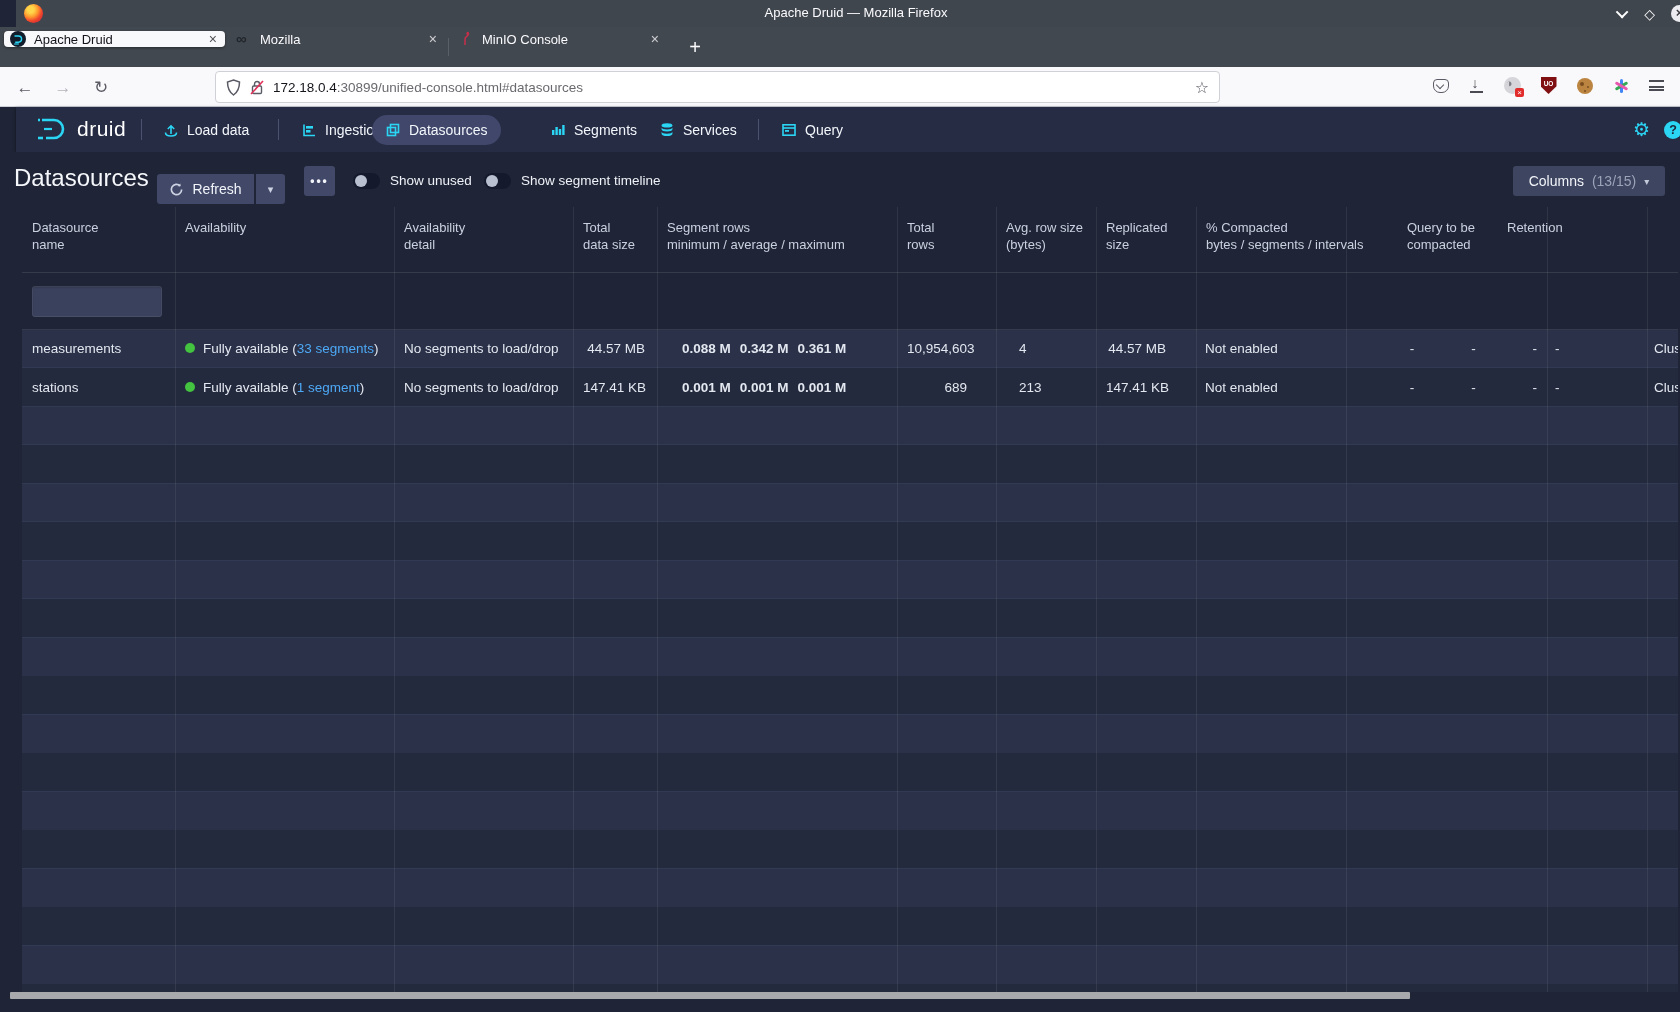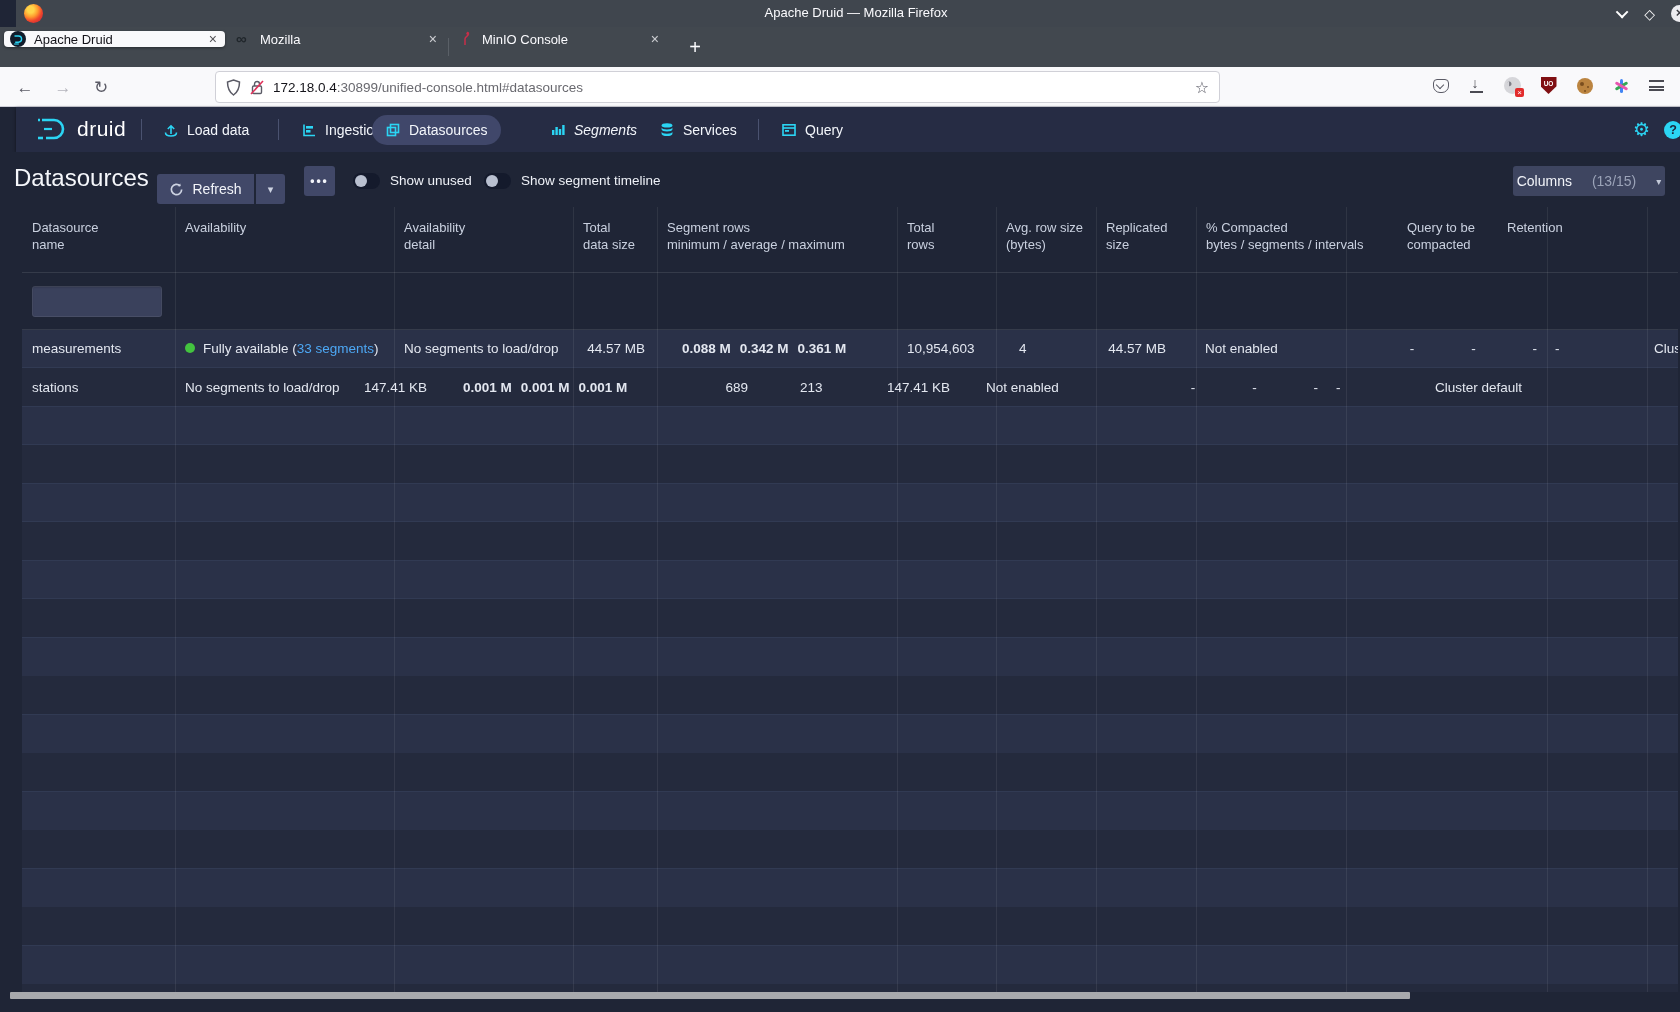--- a/index.html
+++ b/index.html
@@ -84,21 +84,21 @@
   #ptitle { position:absolute; left:14px; top:12px; font-size:24px; color:#f5f7fb; font-weight:500; }
   .btn { background:#414868; color:#f2f4f9; font-size:14px; display:flex; align-items:center;
          justify-content:center; border-radius:3px; height:30px; }
   #refresh-group { position:absolute; left:157px; top:22px; display:flex; gap:2px; }
   #refresh-main { width:97px; border-radius:3px 0 0 3px; gap:8px; }
   #refresh-caret { width:29px; border-radius:0 3px 3px 0; font-size:11px; color:#cdd3e2; }
   #more-btn { position:absolute; left:304px; top:14px; width:31px; letter-spacing:2px; font-weight:bold; font-size:12px; }
   .switch { position:absolute; top:21px; width:27px; height:16px; border-radius:8px; background:#141a2c; }
   .switch .knob { position:absolute; left:2px; top:2px; width:12px; height:12px; border-radius:50%; background:#b9c0d0; }
   .swlabel { position:absolute; top:21px; font-size:13.5px; color:#eef1f7; }
-  #columns-btn { position:absolute; left:1513px; top:14px; width:152px; gap:20px; background:#3e4560; }
+  #columns-btn { position:absolute; left:1513px; top:14px; width:152px; gap:8px; background:#3e4560; }
   #columns-btn .count { color:#9ba3b8; }
   .caret { font-size:10px; color:#c3c9d8; }
 
   
   #table-clip { position:absolute; left:12px; top:55px; width:1666px; height:805px; overflow:hidden; }
   #stripes { position:absolute; left:10px; top:123px; width:1656px; height:662px;
     background:repeating-linear-gradient(180deg,
       #2a3148 0px, #2a3148 37.5px, #313a53 37.5px, #313a53 38.5px,
       #242a3d 38.5px, #242a3d 76px, #313a53 76px, #313a53 77px); }
   .vline { position:absolute; top:0; width:1px; height:785px; background:rgba(255,255,255,.075); }
@@ -243,21 +243,21 @@
       </svg>
     <span>Ingestion</span>
   </div>
   <div class="nitem active" style="left:356px;">
     <svg class="nicon" viewBox="0 0 16 16">
         <rect class="cyan" x="5.5" y="2.5" width="8" height="8"></rect>
         <rect class="cyan" x="2.5" y="5.5" width="8" height="8" fill="#40476a"></rect>
       </svg>
     <span>Datasources</span>
   </div>
-  <div class="nitem" style="left:521px;font-style:italic;">
+  <div class="nitem" style="left:521px;">
     <svg class="nicon" viewBox="0 0 16 16">
         <rect class="cyanf" x="2" y="8" width="2.4" height="5"></rect>
         <rect class="cyanf" x="5.4" y="5" width="2.4" height="8"></rect>
         <rect class="cyanf" x="8.8" y="7" width="2.4" height="6"></rect>
         <rect class="cyanf" x="12.2" y="3" width="2.4" height="10"></rect>
       </svg>
     <span>Segments</span>
   </div>
   <div class="nitem" style="left:630px;">
     <svg class="nicon" viewBox="0 0 16 16">
@@ -374,20 +374,21 @@
           <span>-</span>
           <span>-</span>
           <span>-</span>
         </div>
       <div class="td c11">-</div>
       <div class="td c12">Cluster default</div>
     </div>
 
     <div class="cells drow" id="row1">
       <div class="td c1">stations</div>
+      <div class="td c2"><span class="dot"></span><span>Fully available (</span><a class="seg" href="#">1 segment</a><span>)</span></div>
       <div class="td c3">No segments to load/drop</div>
       <div class="td c4 num-right">147.41 KB</div>
       <div class="td c5">
           <span>0.001 M</span>
           <span>0.001 M</span>
           <span>0.001 M</span>
         </div>
       <div class="td c6 num-right">689</div>
       <div class="td c7">213</div>
       <div class="td c8 num-right">147.41 KB</div>

